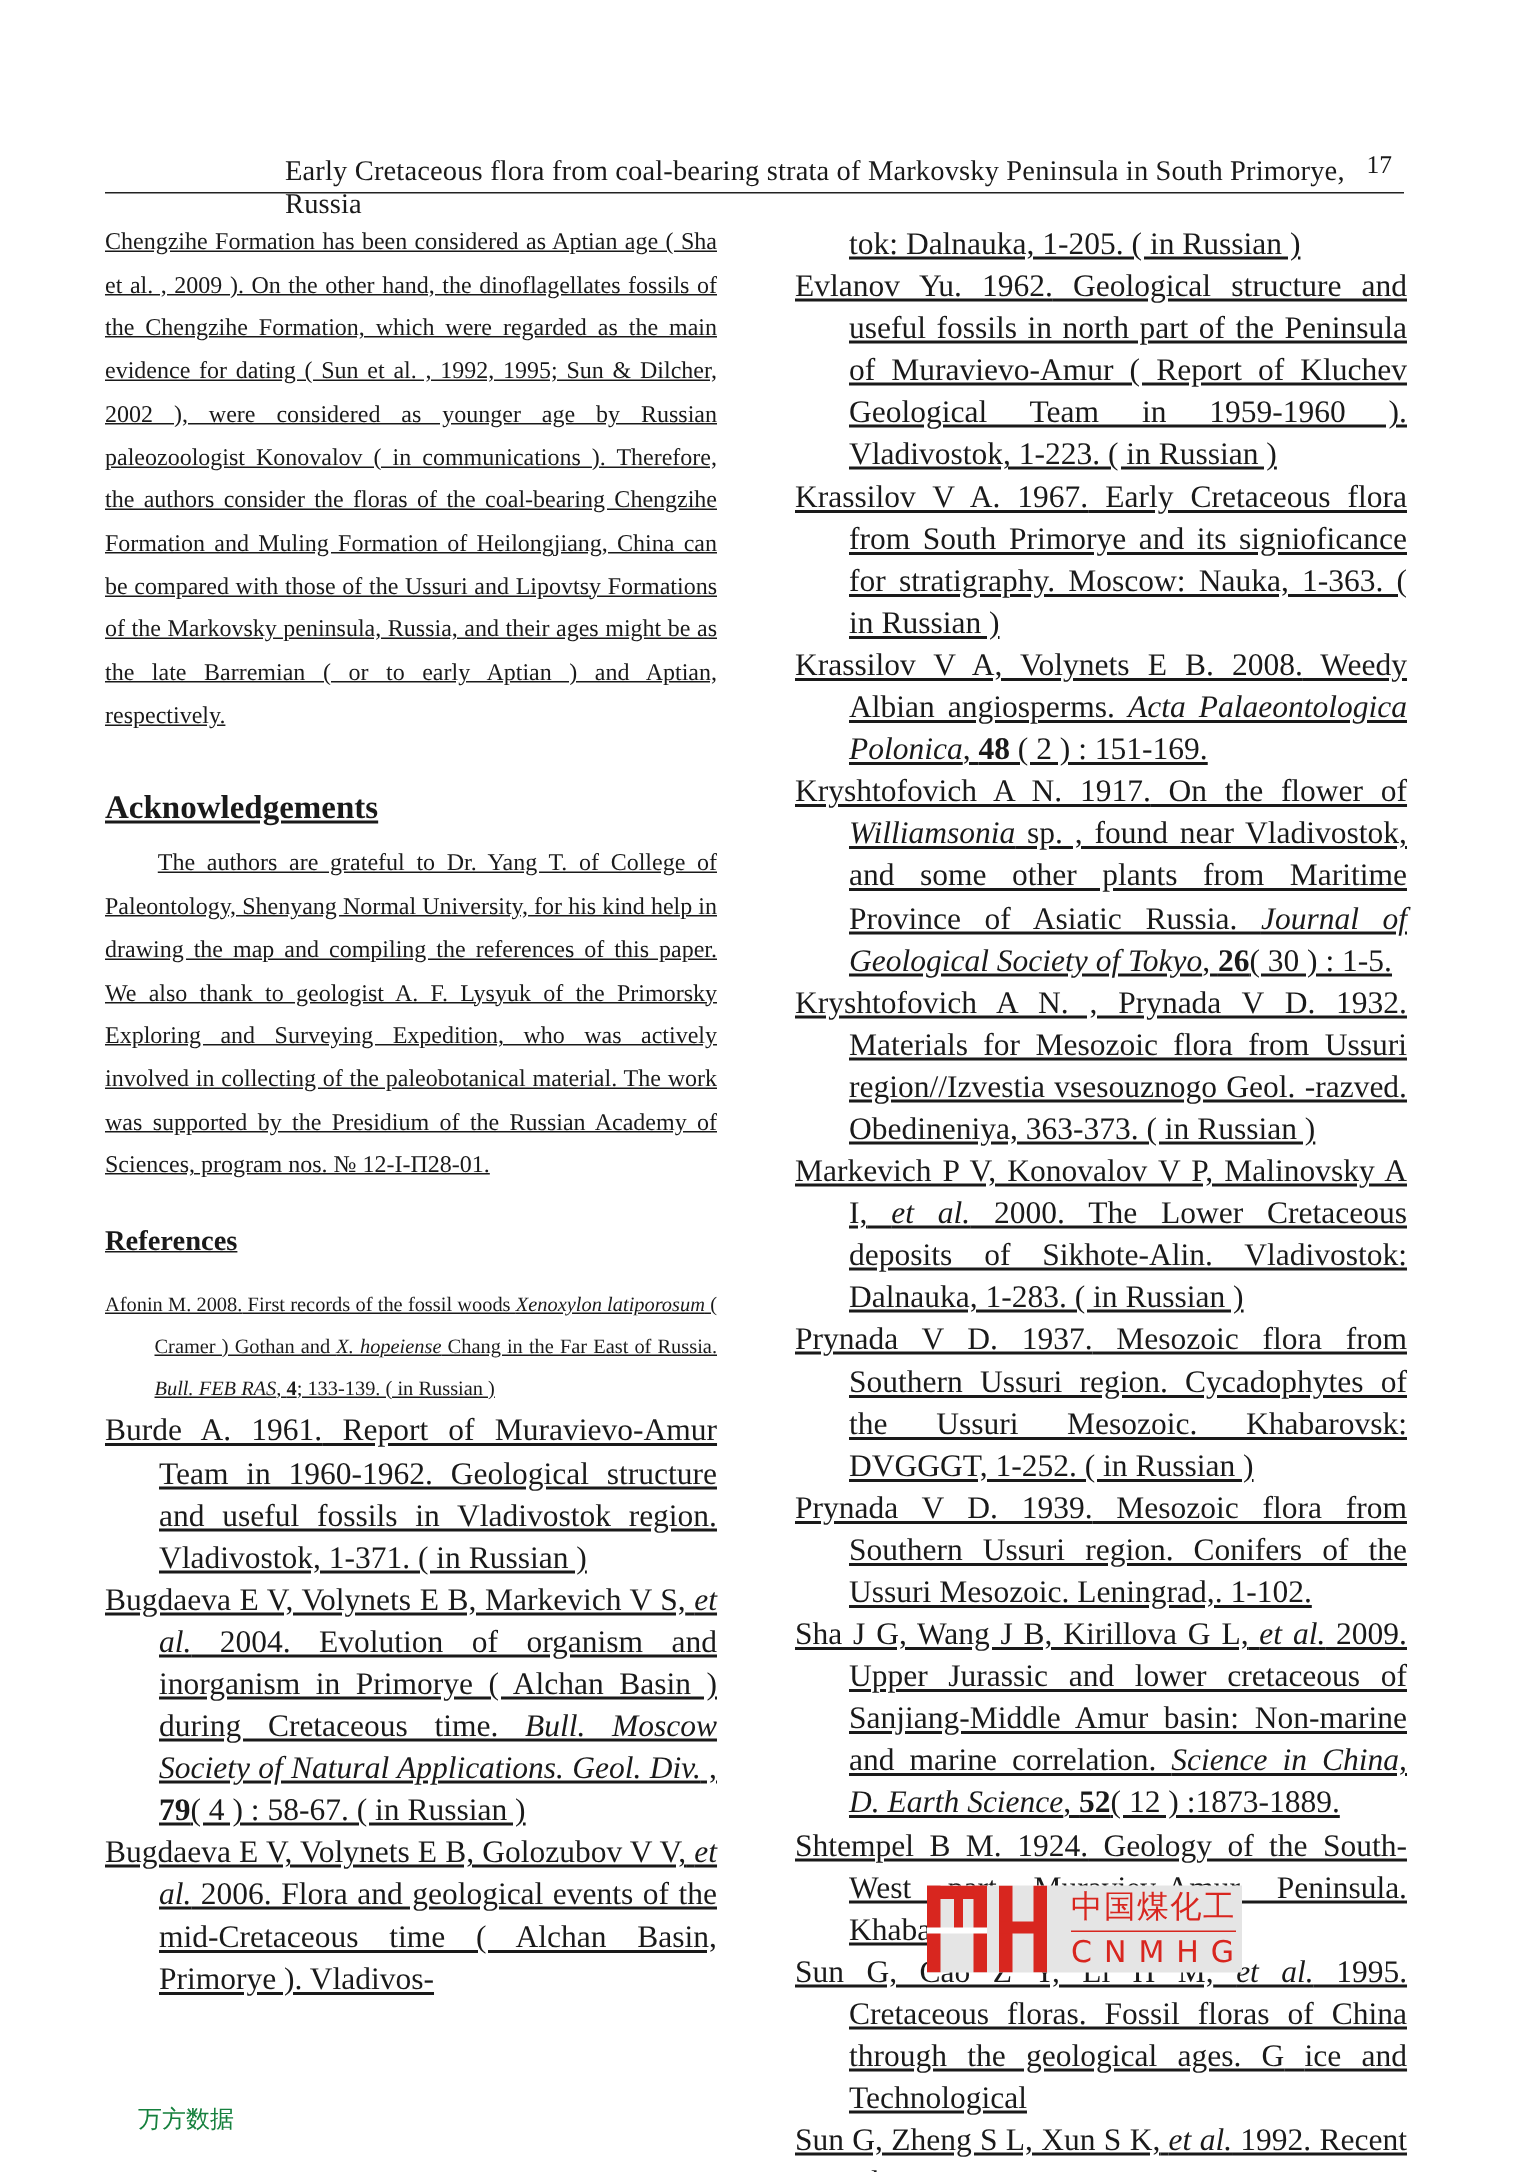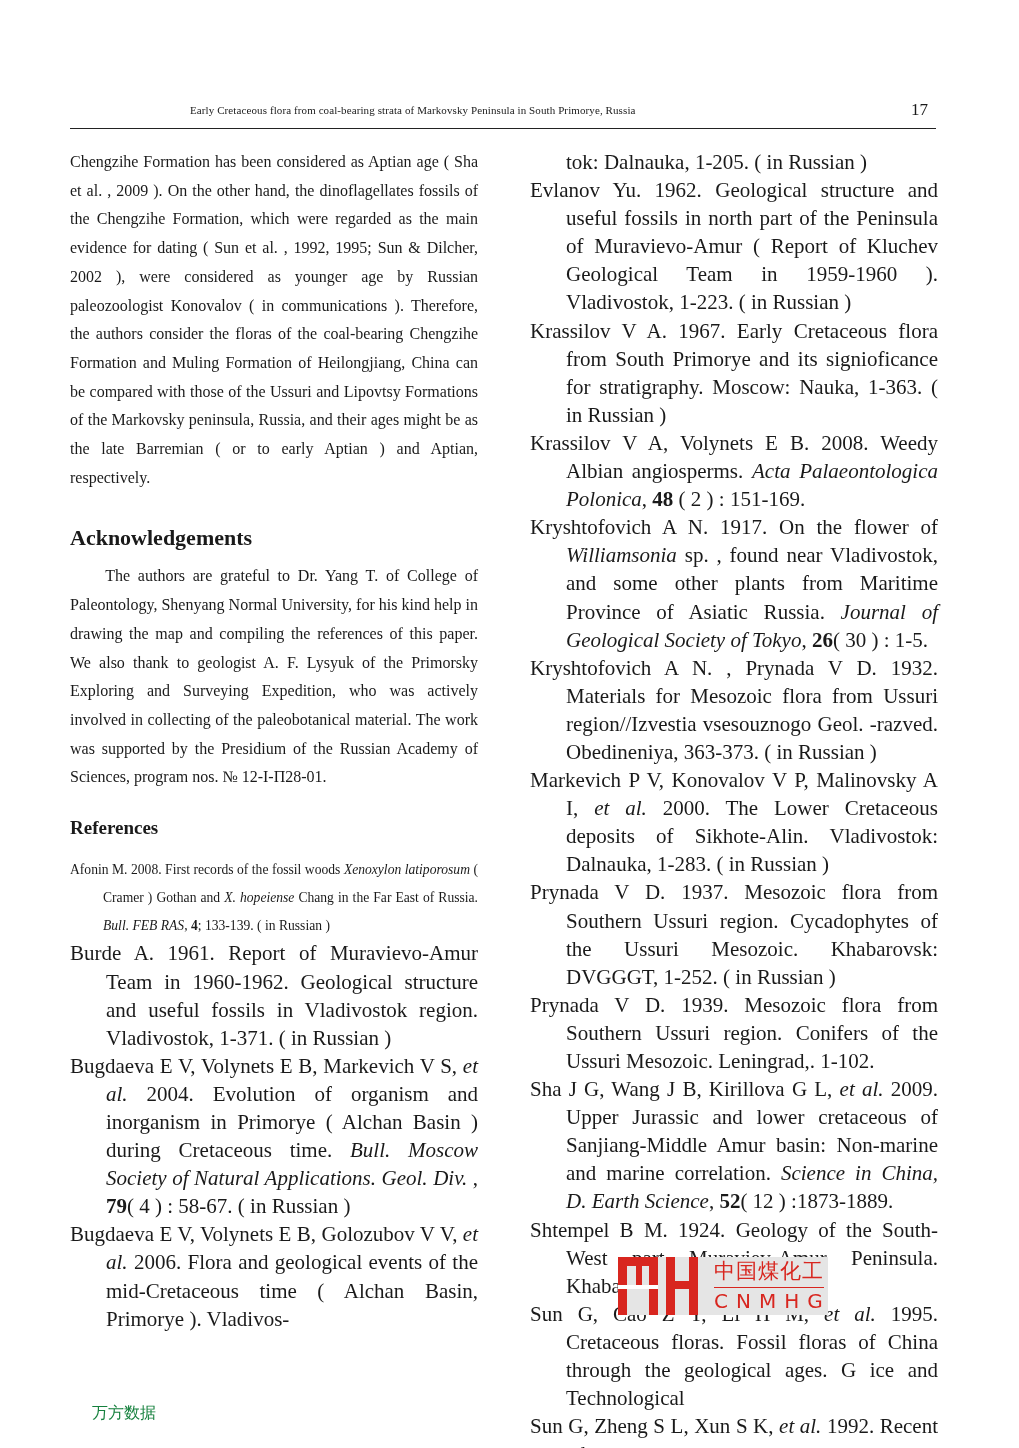--- a/index.html
+++ b/index.html
@@ -1,23 +1,23 @@
 <!DOCTYPE html>
 <html><head>
 <meta charset="utf-8">
 <style>
   html, body { margin: 0; padding: 0; background: #ffffff; }
   body { width: 1019px; height: 1448px; position: relative; overflow: hidden;
          font-family: "Liberation Serif", "DejaVu Serif", serif; color: #1a1a1a; }
   .header { position: absolute; left: 70px; top: 100px; width: 866px; height: 30px; }
-  .running-title { position: absolute; left: 120px; top: 4px; font-size: 11px; letter-spacing: 0.1px; }
+  .running-title { position: absolute; left: 120px; top: 4px; font-size: 19px; letter-spacing: 0.1px; }
   .page-number { position: absolute; right: 8px; top: 0px; font-size: 17px; }
   .header-rule { position: absolute; left: 0; right: 0; top: 28px; height: 0; border-top: 1.6px solid #222; }
 
-  .col { position: absolute; top: 148px; width: 408px; }
+  .col { position: absolute; top: 148px; width: 408px; text-decoration: underline; }
   .col-left { left: 70px; }
   .col-right { left: 530px; width: 408px; }
 
   .para { font-size: 16px; line-height: 28.7px; text-align: justify; margin: 0; }
   .para.indent { text-indent: 2.2em; }
   .section-h { font-size: 22px; font-weight: bold; margin: 32px 0 10px 0; line-height: 28px; }
   .section-h.small { font-size: 19px; margin: 22px 0 14px 0; }
 
   .ref { font-size: 21px; line-height: 28.1px; text-align: justify; padding-left: 36px; text-indent: -36px; margin: 0; }
   .ref.small { font-size: 13.6px; line-height: 27.8px; padding-left: 33px; text-indent: -33px; }

